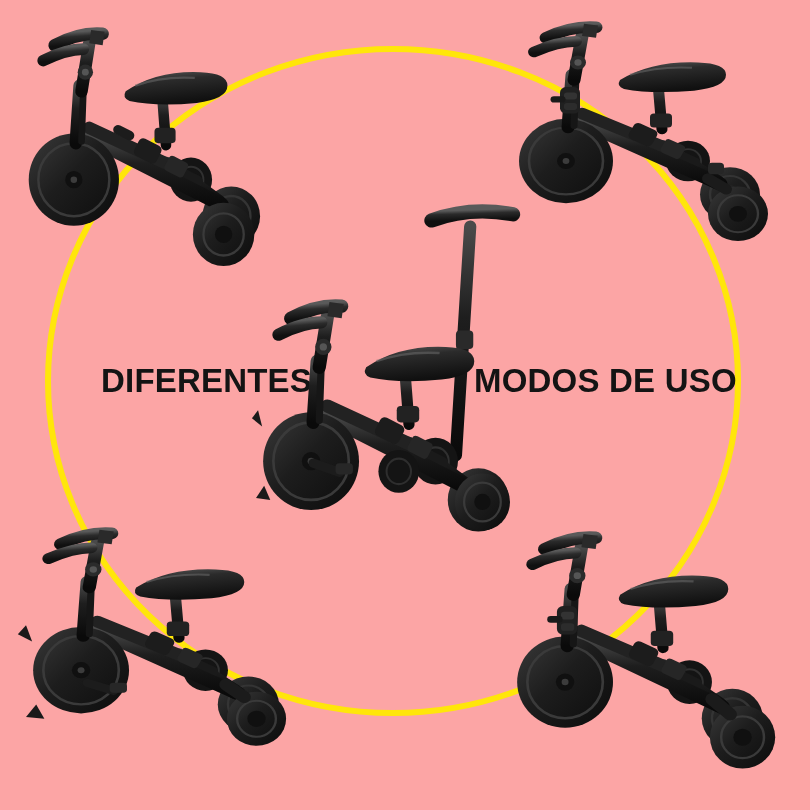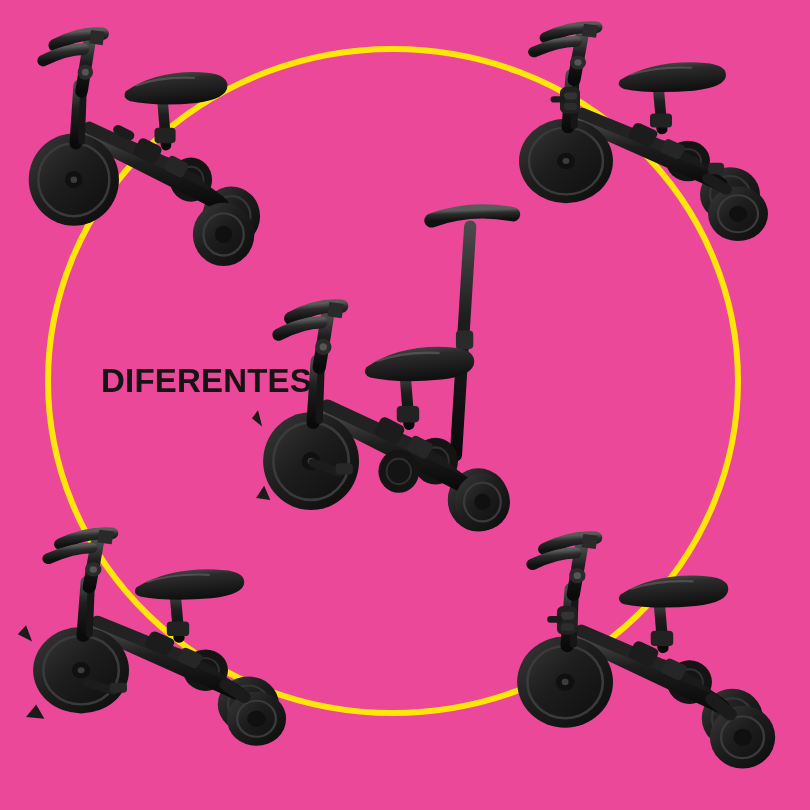--- a/index.html
+++ b/index.html
@@ -34,28 +34,29 @@
     color: #141414;
     white-space: nowrap;
     line-height: 1;
   }
   #caption-left  { left: 101px; top: 364px; }
   #caption-right { left: 474px; top: 364px; }
 </style>
 </head>
 <body>
 
-<div id="stage" style="background: #ec4899; width: 810px; height: 810px; text-decoration: underline;">
+<div id="stage" style="background: #fca5a5; width: 810px; height: 810px; text-decoration: underline;">
 
   <svg class="layer" id="circle-layer" viewBox="0 0 810 810">
     <ellipse id="deco-circle" cx="393" cy="381" rx="345" ry="332" fill="none" stroke="#FFE60A" stroke-width="6"></ellipse>
   </svg>
 
   <div class="layer" id="text-layer">
     <div class="caption" id="caption-left" style="color: rgb(20, 20, 20);">DIFERENTES</div>
+    <div class="caption" id="caption-right" style="color: rgb(20, 20, 20);">MODOS DE USO</div>
   </div>
 
   <svg class="layer" id="product-layer" viewBox="0 0 810 810">
     <defs>
       <linearGradient id="tyre" x1="0" y1="0" x2="1" y2="1">
         <stop offset="0%" stop-color="#3a3a3a"></stop>
         <stop offset="45%" stop-color="#1d1d1d"></stop>
         <stop offset="100%" stop-color="#0c0c0c"></stop>
       </linearGradient>
       <linearGradient id="hubg" x1="0" y1="0" x2="1" y2="1">

